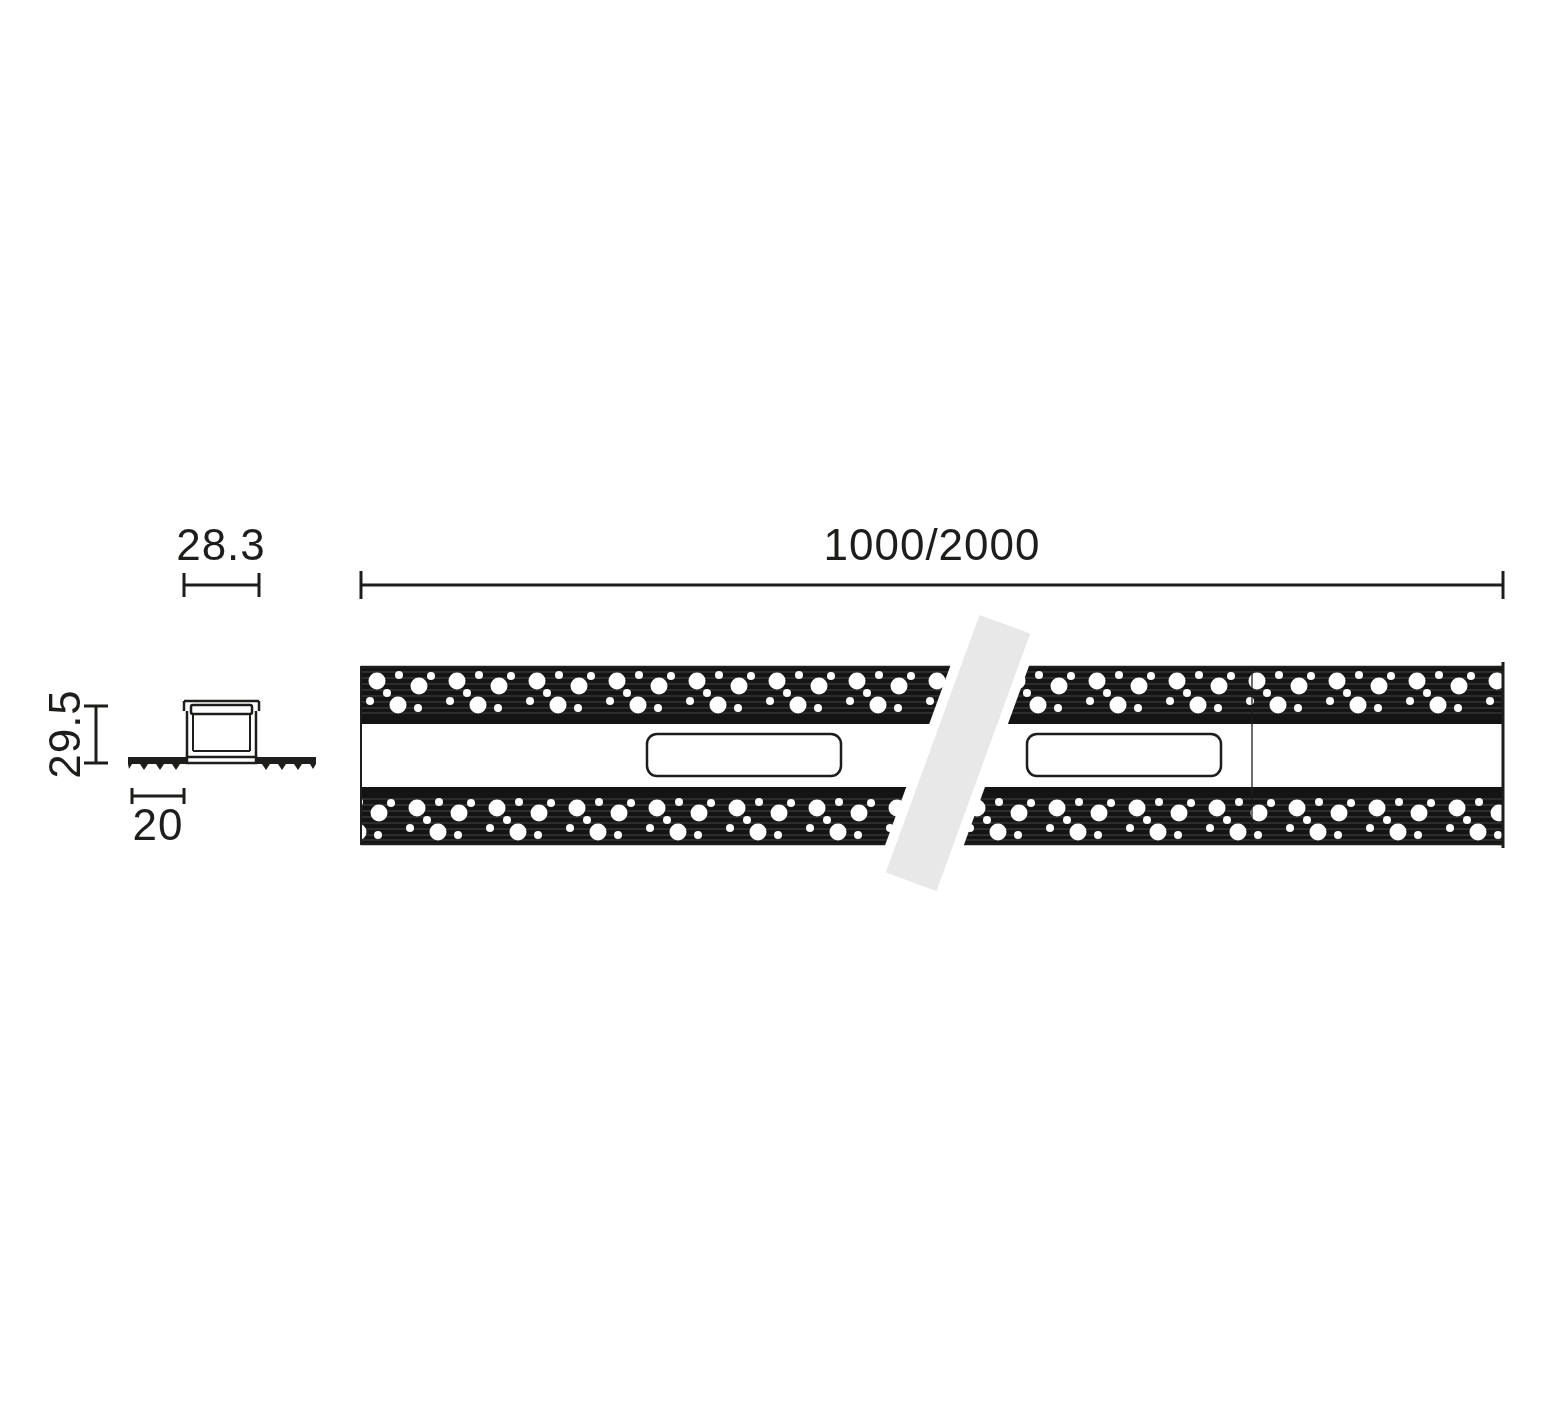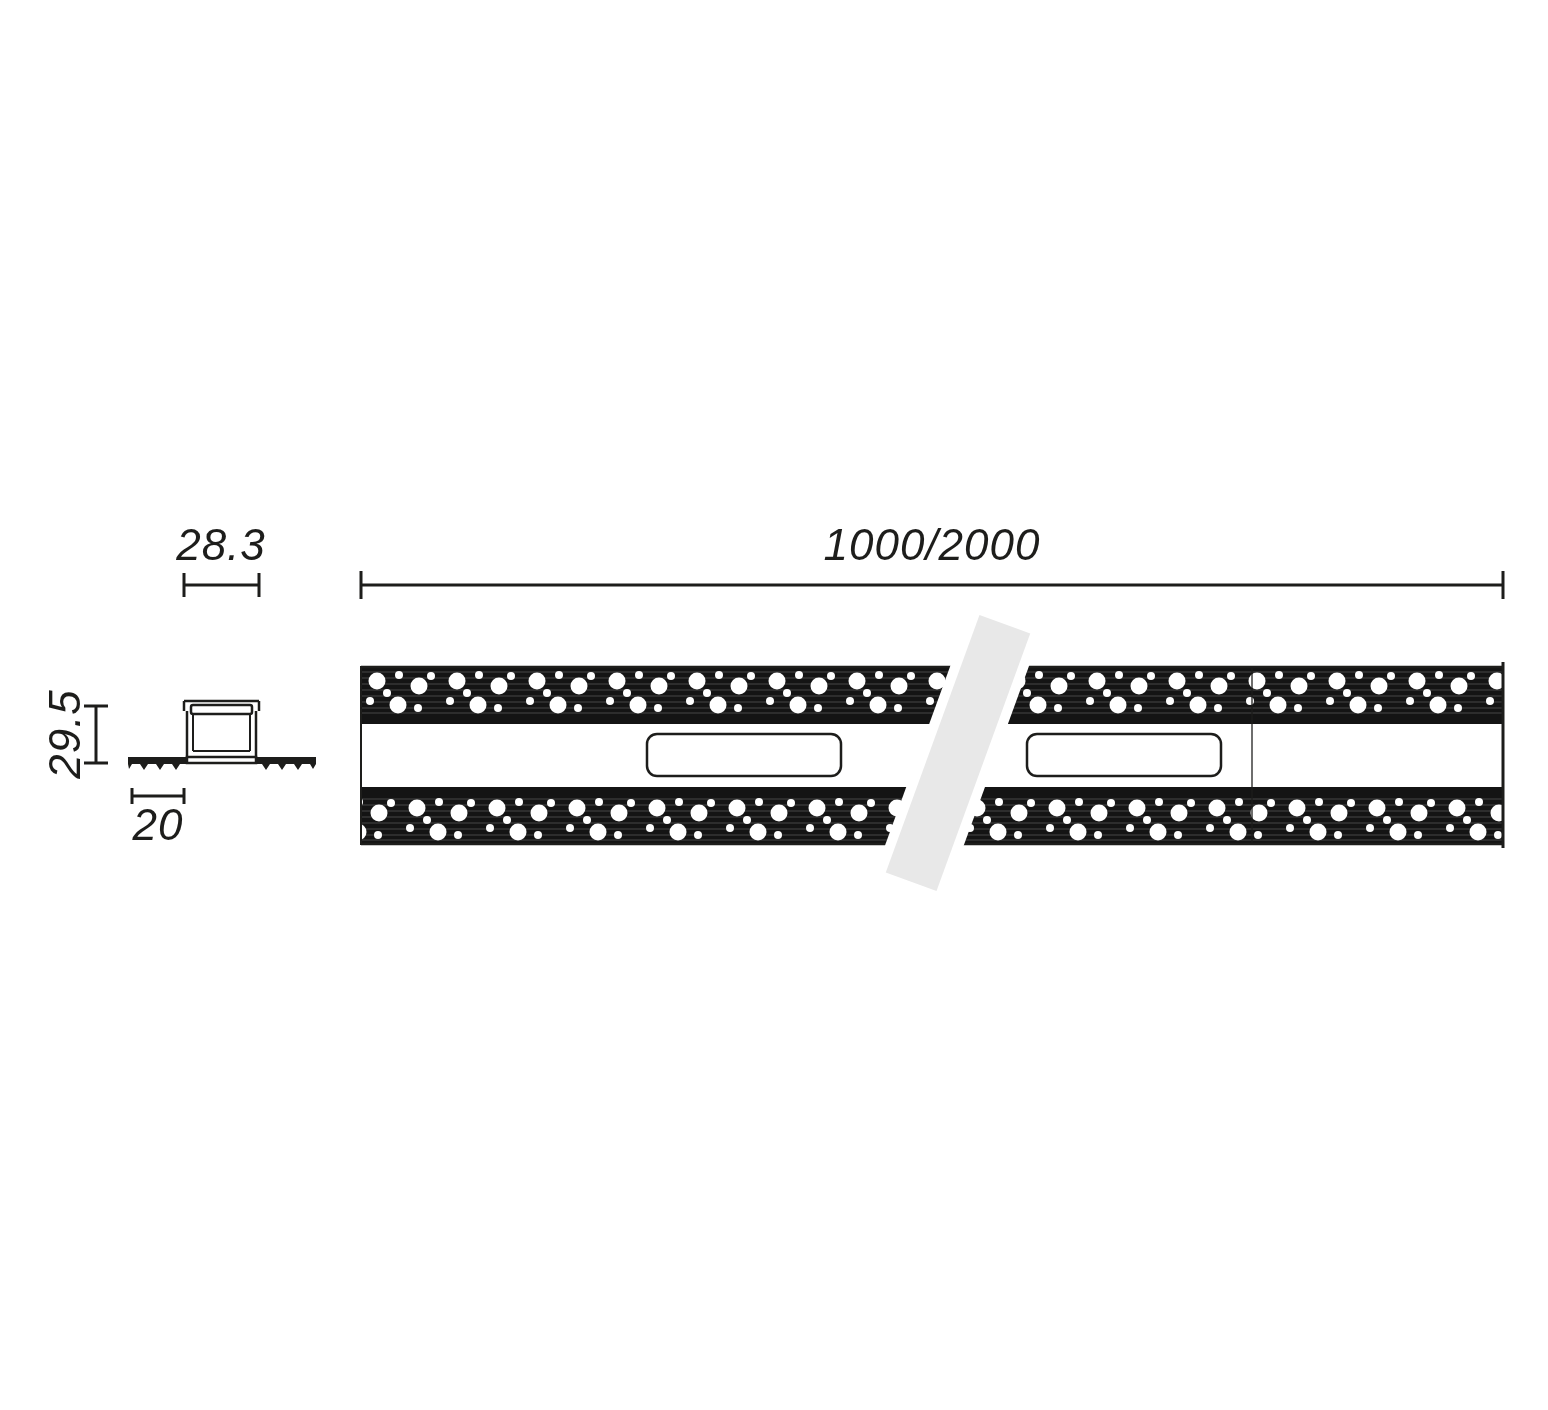--- a/index.html
+++ b/index.html
@@ -6,21 +6,20 @@
     margin: 0;
     padding: 0;
     background: #ffffff;
   }
   .stage {
     position: relative;
     width: 1548px;
     height: 1410px;
     background: #ffffff;
     overflow: hidden;
-    font-style: italic;
   }
   svg { display: block; }
   .dim-line {
     stroke: #1d1d1b;
     stroke-width: 3;
     fill: none;
     stroke-linecap: butt;
   }
   .thin-line {
     stroke: #1d1d1b;

